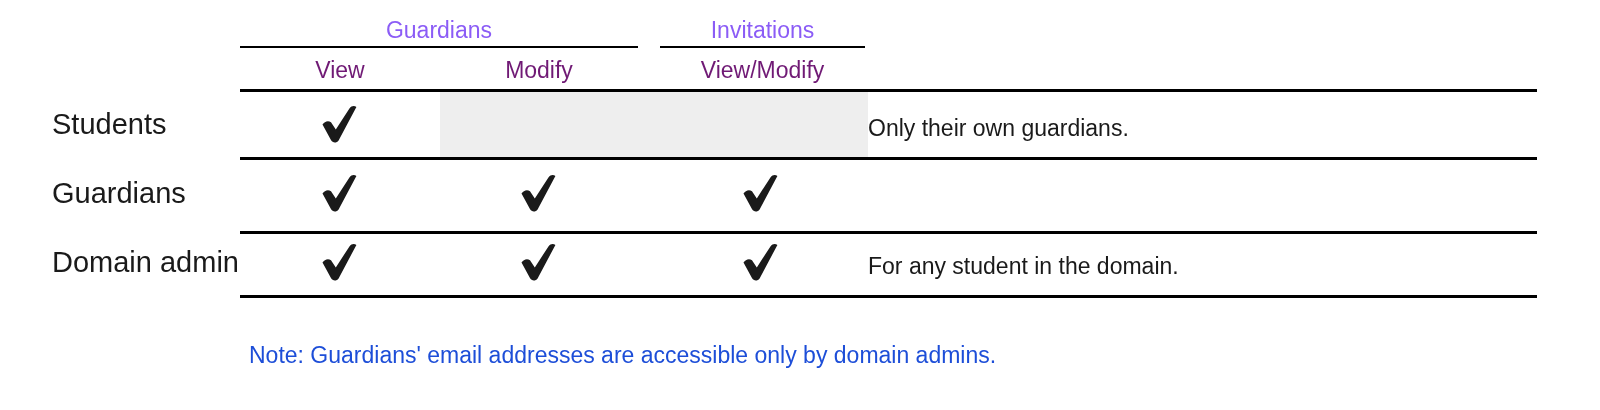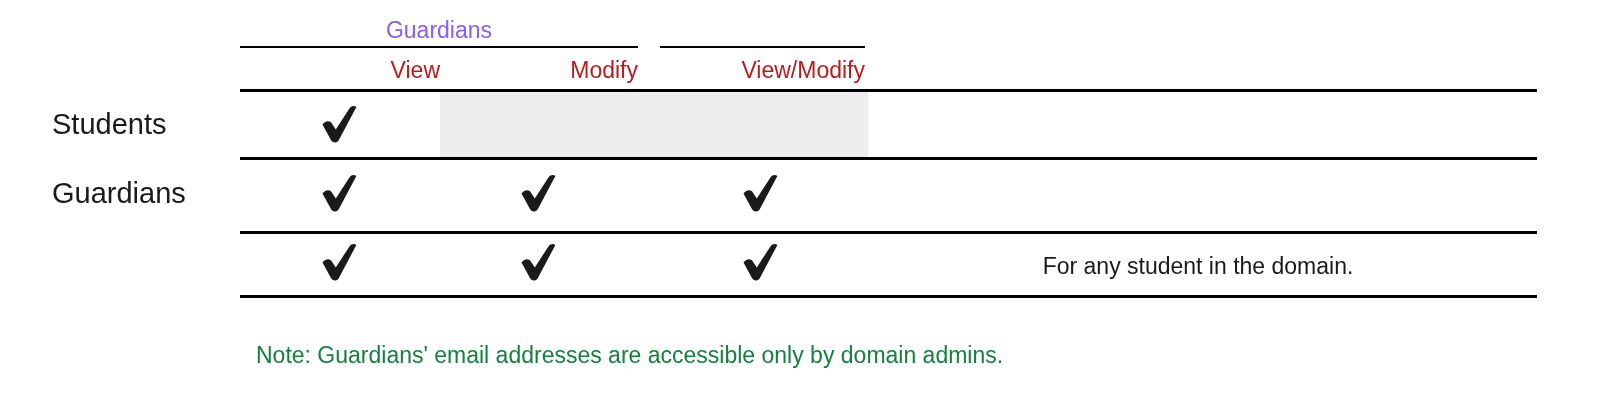--- a/index.html
+++ b/index.html
@@ -35,22 +35,22 @@
     position: absolute;
     height: 2px;
     background: #000000;
   }
 
   
   .sub-label {
     position: absolute;
     font-size: 23px;
     line-height: 23px;
-    color: #b91c1c;
-    text-align: right;
+    color: #701a75;
+    text-align: center;
     white-space: nowrap;
   }
 
   
   .table-rule {
     position: absolute;
     left: 240px;
     width: 1297px;
     height: 3px;
     background: #000000;
@@ -87,37 +87,38 @@
     left: 868px;
     width: 660px;
     font-size: 23px;
     line-height: 31px;
     color: #1a1a1a;
   }
 
   
   .footnote {
     position: absolute;
-    left: 256px;
+    left: 249px;
     top: 342px;
     font-size: 23px;
     line-height: 26px;
-    color: #15803d;
+    color: #1d4ed8;
     white-space: nowrap;
     text-align: center;
   }
 </style>
 </head>
 <body>
 
 <div class="sheet">
 
   <div class="group-label" style="left:240px; top:19px; width:398px;">Guardians</div>
   <div class="group-rule" style="left:240px; top:46px; width:398px;"></div>
 
+  <div class="group-label" style="left:660px; top:19px; width:205px;">Invitations</div>
   <div class="group-rule" style="left:660px; top:46px; width:205px;"></div>
 
   <div class="sub-label" style="left:240px; top:59px; width:200px;">View</div>
   <div class="sub-label" style="left:440px; top:59px; width:198px;">Modify</div>
   <div class="sub-label" style="left:660px; top:59px; width:205px;">View/Modify</div>
 
   <div class="table-rule" style="top:89px;"></div>
   <div class="table-rule" style="top:157px;"></div>
   <div class="table-rule" style="top:231px;"></div>
   <div class="table-rule" style="top:295px;"></div>
@@ -125,54 +126,56 @@
   <div class="shade" style="left:440px; top:92px; width:428px; height:65px;"></div>
 
   <div class="row-label" style="top:113px;">Students</div>
 
   <div class="check" style="left:340px; top:102px;">
     <svg viewBox="0 0 44 44" xmlns="http://www.w3.org/2000/svg" aria-hidden="true">
       <path d="M4.5 22.5 C6.5 19.5 10 18.2 13 20.2 L17.8 27.4 L31.6 6.2 C33.4 3.6 36.4 3.2 38.4 5.0 L20.6 38.4 C18.2 41.6 14.6 41.0 12.8 37.8 Z" fill="#1a1a1a"></path>
     </svg>
   </div>
 
+  <div class="note-cell" style="top:113px;">Only their own guardians.</div>
 
   <div class="row-label" style="top:182px;">Guardians</div>
 
   <div class="check" style="left:340px; top:171px;">
     <svg viewBox="0 0 44 44" xmlns="http://www.w3.org/2000/svg" aria-hidden="true">
       <path d="M4.5 22.5 C6.5 19.5 10 18.2 13 20.2 L17.8 27.4 L31.6 6.2 C33.4 3.6 36.4 3.2 38.4 5.0 L20.6 38.4 C18.2 41.6 14.6 41.0 12.8 37.8 Z" fill="#1a1a1a"></path>
     </svg>
   </div>
   <div class="check" style="left:539px; top:171px;">
     <svg viewBox="0 0 44 44" xmlns="http://www.w3.org/2000/svg" aria-hidden="true">
       <path d="M4.5 22.5 C6.5 19.5 10 18.2 13 20.2 L17.8 27.4 L31.6 6.2 C33.4 3.6 36.4 3.2 38.4 5.0 L20.6 38.4 C18.2 41.6 14.6 41.0 12.8 37.8 Z" fill="#1a1a1a"></path>
     </svg>
   </div>
   <div class="check" style="left:761px; top:171px;">
     <svg viewBox="0 0 44 44" xmlns="http://www.w3.org/2000/svg" aria-hidden="true">
       <path d="M4.5 22.5 C6.5 19.5 10 18.2 13 20.2 L17.8 27.4 L31.6 6.2 C33.4 3.6 36.4 3.2 38.4 5.0 L20.6 38.4 C18.2 41.6 14.6 41.0 12.8 37.8 Z" fill="#1a1a1a"></path>
     </svg>
   </div>
 
 
+  <div class="row-label" style="top:251px;">Domain admin</div>
 
   <div class="check" style="left:340px; top:240px;">
     <svg viewBox="0 0 44 44" xmlns="http://www.w3.org/2000/svg" aria-hidden="true">
       <path d="M4.5 22.5 C6.5 19.5 10 18.2 13 20.2 L17.8 27.4 L31.6 6.2 C33.4 3.6 36.4 3.2 38.4 5.0 L20.6 38.4 C18.2 41.6 14.6 41.0 12.8 37.8 Z" fill="#1a1a1a"></path>
     </svg>
   </div>
   <div class="check" style="left:539px; top:240px;">
     <svg viewBox="0 0 44 44" xmlns="http://www.w3.org/2000/svg" aria-hidden="true">
       <path d="M4.5 22.5 C6.5 19.5 10 18.2 13 20.2 L17.8 27.4 L31.6 6.2 C33.4 3.6 36.4 3.2 38.4 5.0 L20.6 38.4 C18.2 41.6 14.6 41.0 12.8 37.8 Z" fill="#1a1a1a"></path>
     </svg>
   </div>
   <div class="check" style="left:761px; top:240px;">
     <svg viewBox="0 0 44 44" xmlns="http://www.w3.org/2000/svg" aria-hidden="true">
       <path d="M4.5 22.5 C6.5 19.5 10 18.2 13 20.2 L17.8 27.4 L31.6 6.2 C33.4 3.6 36.4 3.2 38.4 5.0 L20.6 38.4 C18.2 41.6 14.6 41.0 12.8 37.8 Z" fill="#1a1a1a"></path>
     </svg>
   </div>
 
-  <div class="note-cell" style="top:251px;text-align:center;">For any student in the domain.</div>
+  <div class="note-cell" style="top:251px;">For any student in the domain.</div>
 
   <div class="footnote">Note: Guardians' email addresses are accessible only by domain admins.</div>
 
 </div>
 
 </body></html>

